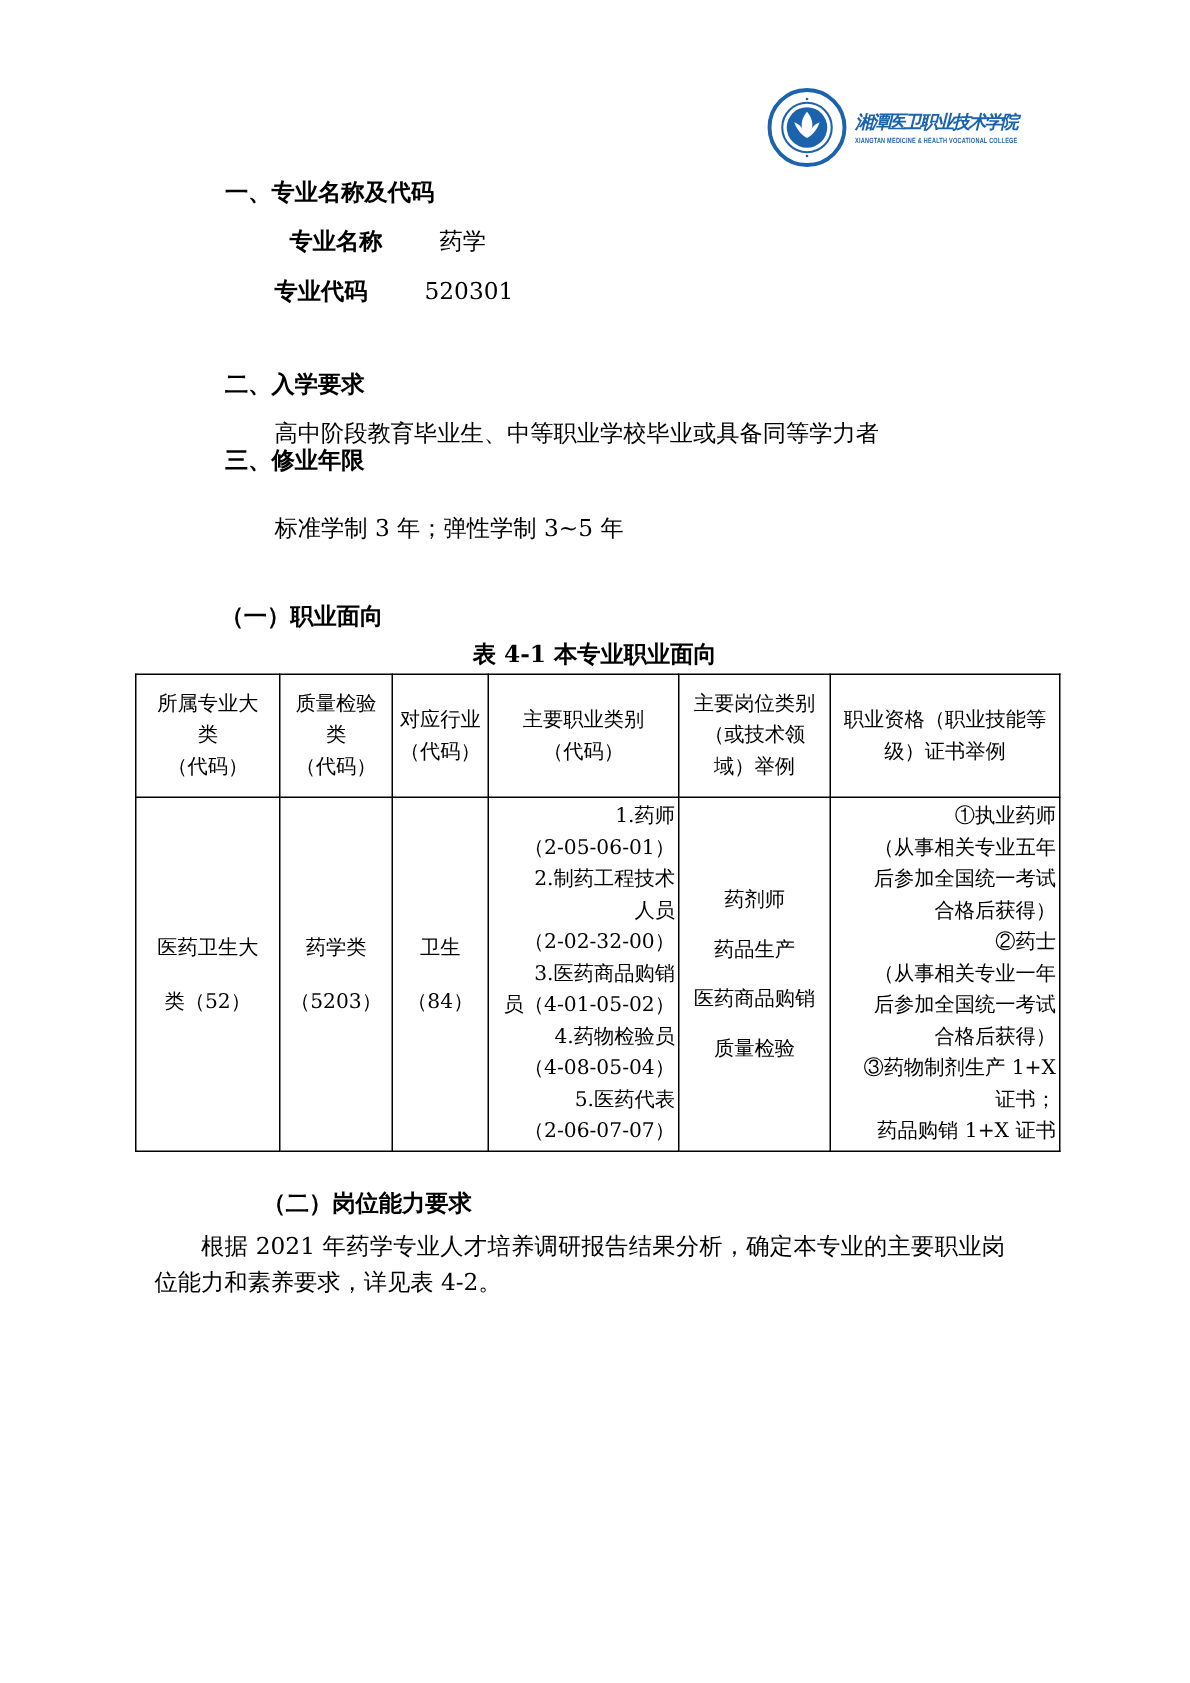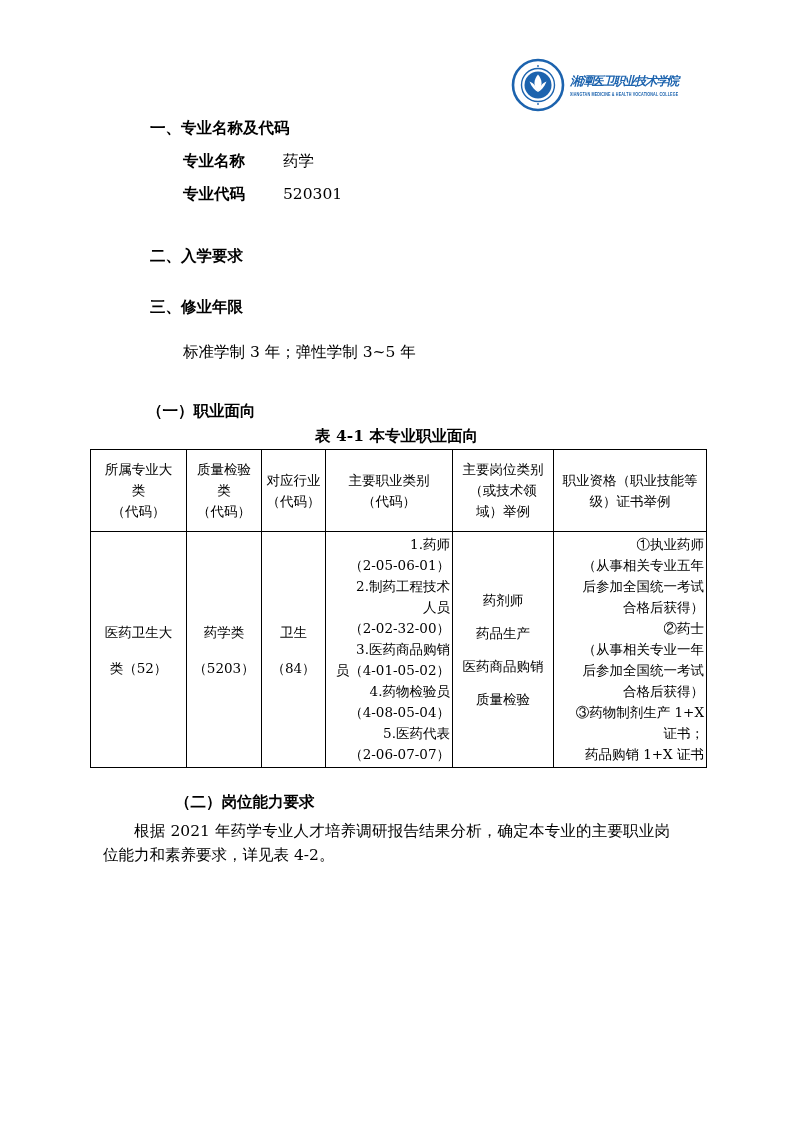--- a/index.html
+++ b/index.html
@@ -68,30 +68,31 @@
         <circle cx="27" cy="46" r="0.9" fill="#1c63ae"></circle>
       </svg>
     </span>
     <span class="logo-text">
       <span class="logo-zh">湘潭医卫职业技术学院</span>
       <span class="logo-en">XIANGTAN MEDICINE &amp; HEALTH VOCATIONAL COLLEGE</span>
     </span>
   </div>
 
   <div class="abs h" style="left:150px; top:118px;">一、专业名称及代码</div>
-  <div class="field-row" style="top:151px;">
+  <div class="field-row" style="top:151px;margin-left:10px;">
     <span class="field-label">专业名称</span>
     <span class="field-value">药学</span>
   </div>
   <div class="field-row" style="top:184px;">
     <span class="field-label">专业代码</span>
     <span class="field-value">520301</span>
   </div>
 
   <div class="abs h" style="left:150px; top:246px;">二、入学要求</div>
+  <div class="abs b" style="left:183px; top:279px;">高中阶段教育毕业生、中等职业学校毕业或具备同等学力者</div>
 
   <div class="abs h" style="left:150px; top:297px;">三、修业年限</div>
   <div class="abs b" style="left:183px; top:342px;">标准学制 3 年；弹性学制 3~5 年</div>
 
   <div class="abs h" style="left:147px; top:401px;">（一）职业面向</div>
 
   <div class="caption" style="top:426px;">表 4-1  本专业职业面向</div>
   <table class="t41">
     <colgroup>
       <col style="width:96px">

